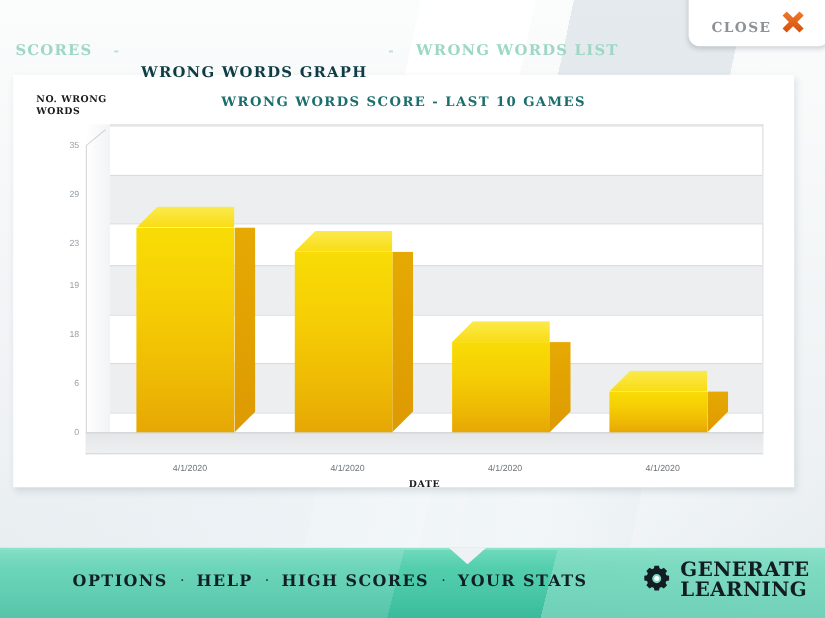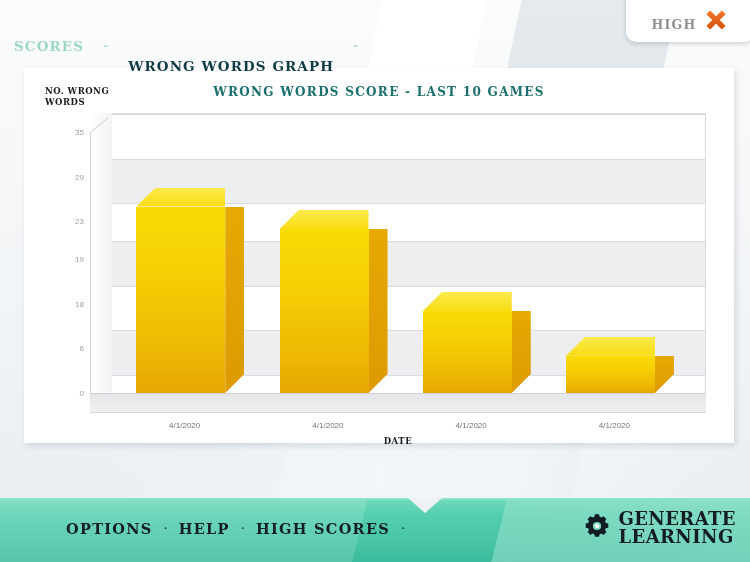--- a/index.html
+++ b/index.html
@@ -50,21 +50,21 @@
   }
   .close-label{
     font-family:"DejaVu Serif", serif;
     font-weight:bold; font-size:12.5px; letter-spacing:1.2px;
     color:#8e9296;
   }
   .close-x{ width:24px; height:24px; display:block; }
 
   
   .card{
-    position:absolute; left:24px; top:68px; width:710px; height:375px;
+    position:absolute; left:12px; top:68px; width:710px; height:375px;
     background:#fff; z-index:4;
     box-shadow:2px 3px 6px rgba(90,100,110,.18);
   }
   .axis-y-label{
     position:absolute; left:21px; top:18px;
     font-family:"DejaVu Serif", serif;
     font-weight:bold; font-size:8.5px; letter-spacing:.5px; line-height:1.25;
     color:#1b1b1b; width:70px;
   }
   .chart-title{
@@ -190,24 +190,25 @@
 <body>
 
 <div class="bg-streaks"></div>
 <div class="bg-streak2"></div>
 
 <div class="breadcrumb">
   <span class="crumb inactive">SCORES</span>
   <span class="crumb-sep">-</span>
   <span class="crumb active">WRONG WORDS GRAPH</span>
   <span class="crumb-sep">-</span>
+  <span class="crumb inactive">WRONG WORDS LIST</span>
 </div>
 
 <div class="close-panel">
-  <span class="close-label">HIGH</span>
+  <span class="close-label">CLOSE</span>
   <span class="close-x">
     <svg viewBox="0 0 24 24" width="24" height="24" aria-hidden="true">
       <defs>
         <linearGradient id="gx" x1="0" y1="0" x2="0" y2="1">
           <stop offset="0%" stop-color="#ef7a2c"></stop>
           <stop offset="100%" stop-color="#d4500d"></stop>
         </linearGradient>
       </defs>
       <path fill="url(#gx)" d="M6.2 2.4 12 8.2 17.8 2.4 21.6 6.2 15.8 12l5.8 5.8-3.8 3.8L12 15.8 6.2 21.6 2.4 17.8 8.2 12 2.4 6.2z"></path>
     </svg>
@@ -279,20 +280,21 @@
   <div class="footer-sheen"></div>
   <div class="footer-notch"></div>
 
   <div class="footer-nav">
     <span class="nav-item">OPTIONS</span>
     <span class="nav-sep">·</span>
     <span class="nav-item">HELP</span>
     <span class="nav-sep">·</span>
     <span class="nav-item">HIGH SCORES</span>
     <span class="nav-sep">·</span>
+    <span class="nav-item">YOUR STATS</span>
   </div>
 
   <div class="logo">
     <span>
       <svg viewBox="0 0 24 24" width="26" height="26" aria-hidden="true">
         <path fill="#111d22" d="M13.9 1.2h-3.8l-.5 2.3c-.6.2-1.1.4-1.6.7L6 2.9 3.3 5.6l1.3 2c-.3.5-.5 1-.7 1.6l-2.3.5v3.8l2.3.5c.2.6.4 1.1.7 1.6l-1.3 2 2.7 2.7 2-1.3c.5.3 1 .5 1.6.7l.5 2.3h3.8l.5-2.3c.6-.2 1.1-.4 1.6-.7l2 1.3 2.7-2.7-1.3-2c.3-.5.5-1 .7-1.6l2.3-.5v-3.8l-2.3-.5c-.2-.6-.4-1.1-.7-1.6l1.3-2L18 2.9l-2 1.3c-.5-.3-1-.5-1.6-.7zM12 8.2A3.8 3.8 0 1 1 8.2 12 3.8 3.8 0 0 1 12 8.2z"></path>
         <circle cx="12" cy="12" r="2.1" fill="#ffffff"></circle>
       </svg>
     </span>
     <span class="logo-text">

